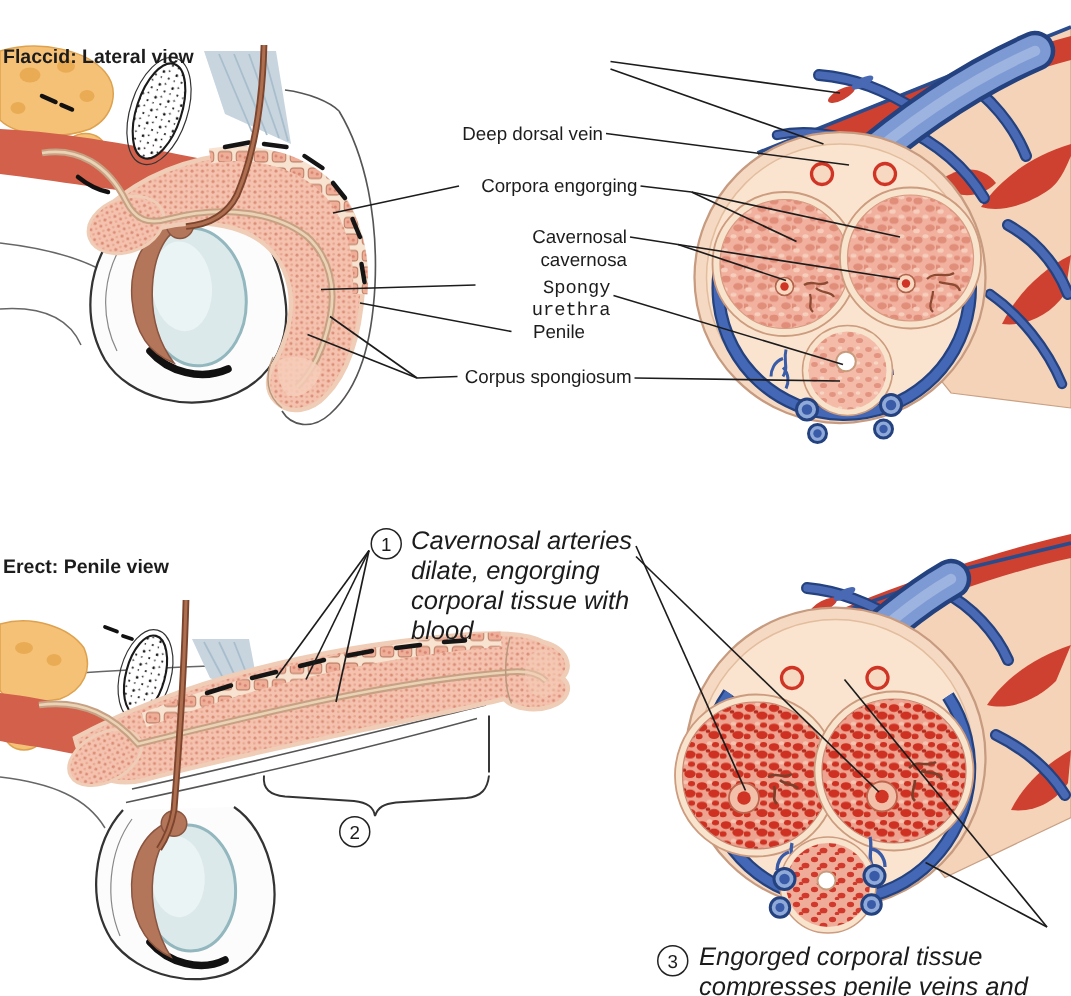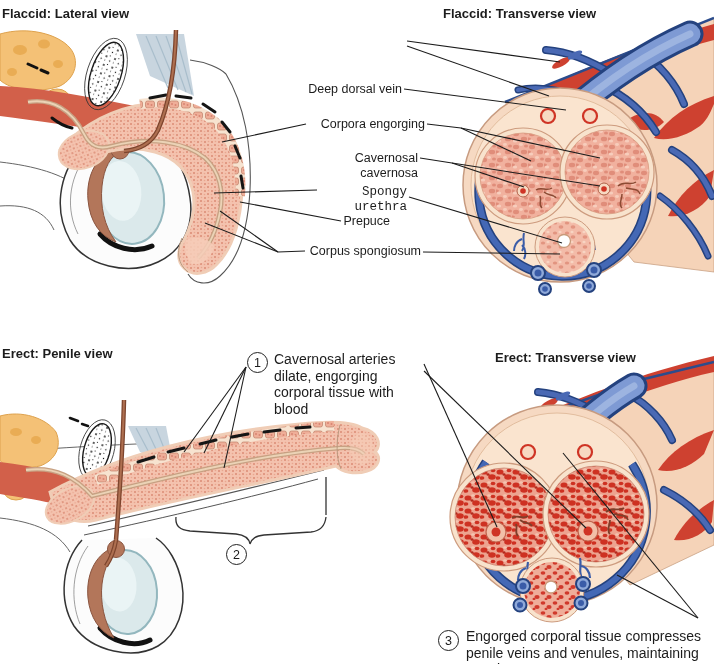--- a/index.html
+++ b/index.html
@@ -1,21 +1,21 @@
 <!DOCTYPE html>
 <html><head>
 <meta charset="utf-8">
 <style>
   html,body{margin:0;padding:0;background:#fff;}
   #stage{position:relative;width:714px;height:664px;background:#fff;overflow:hidden;
          font-family:"Liberation Sans",sans-serif;color:#1c1c1c;}
   #diagram{position:absolute;left:0;top:0;width:714px;height:664px;}
-  .title{position:absolute;font-size:13px;font-weight:bold;white-space:nowrap;}
+  .title{position:absolute;font-size:13px;font-weight:bold;white-space:nowrap;margin-top:24px;}
   .lbl{position:absolute;font-size:12.5px;line-height:1.16;text-align:right;}
-  .ann-text{position:absolute;font-size:14px;line-height:1.18;text-align:left;}
+  .ann-text{position:absolute;font-size:17px;line-height:1.18;text-align:left;font-style:italic;}
   .badge{position:absolute;width:21px;height:21px;border:1.6px solid #222;border-radius:50%;
          background:#fff;display:flex;align-items:center;justify-content:center;
          font-size:12.5px;box-sizing:border-box;z-index:3;}
   .lbl,.ann-text{z-index:3;}
 </style>
 </head>
 <body>
 
 <div id="stage">
 
@@ -338,29 +338,27 @@
   <line x1="563" y1="453" x2="698" y2="618"></line>
   <line x1="617" y1="575" x2="698" y2="618"></line>
 </g>
 <g stroke="#333" stroke-width="1.3" fill="none">
   <path d="M 326,477 L 326,515"></path>
   <path d="M 176,517 C 175,526 180,530 190,531 L 236,534 C 245,535 249,538 250,544 C 252,538 256,536 264,535 L 311,532 C 321,531 325,526 326,517"></path>
 </g>
 </svg>
 
 <div class="title" style="left:2px;top:6px;">Flaccid: Lateral view</div>
-<div class="title" style="left:443px;top:6px;">Flaccid: Transverse view</div>
 <div class="title" style="left:2px;top:346px;">Erect: Penile view</div>
-<div class="title" style="left:495px;top:350px;">Erect: Transverse view</div>
 
 <div class="lbl" style="left:282px;top:82px;width:120px;">Deep dorsal vein</div>
 <div class="lbl" style="left:300px;top:117px;width:125px;">Corpora engorging</div>
 <div class="lbl" style="left:295px;top:151px;width:123px;">Cavernosal cavernosa</div>
 <div class="lbl" style="left:310px;top:185px;width:97px;font-family:Liberation Mono, monospace;">Spongy urethra</div>
-<div class="lbl" style="left:325px;top:214px;width:65px;">Prepuce</div>
+<div class="lbl" style="left:325px;top:214px;width:65px;">Penile</div>
 <div class="lbl" style="left:295px;top:244px;width:126px;">Corpus spongiosum</div>
 
 <div class="badge" style="left:247px;top:352px;">
   <span>1</span>
 </div>
 <div class="ann-text" style="left:274px;top:351px;width:152px;">Cavernosal arteries dilate, engorging corporal tissue with blood</div>
 
 <div class="badge" style="left:226px;top:544px;">
   <span>2</span>
 </div>

